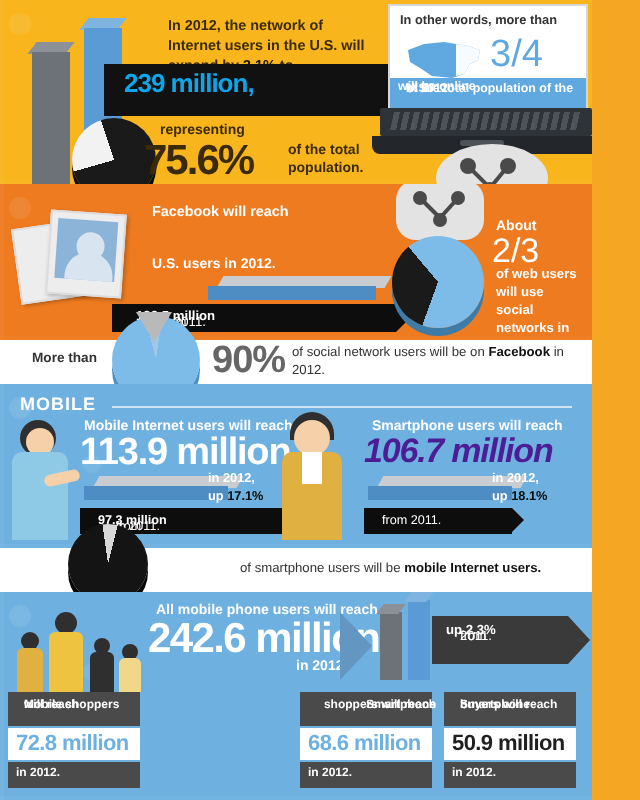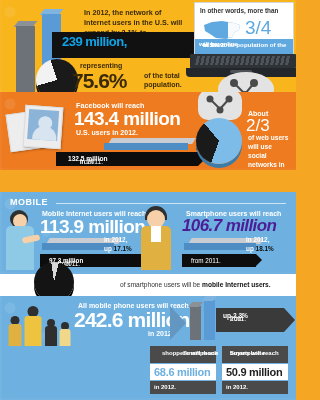--- a/index.html
+++ b/index.html
@@ -436,21 +436,20 @@
     <div class="pattern"></div>
 
     <div class="photos">
       <div class="photo p1"></div>
       <div class="photo p2">
         <div class="inner"></div>
       </div>
     </div>
 
     <div class="fb-lead">Facebook will reach</div>
-    <div class="fb-big">143.4 million</div>
     <div class="fb-sub">U.S. users in 2012.</div>
 
     <div class="fb-device">
       <div class="dtop"></div>
       <div class="dfront"></div>
     </div>
 
     <div class="fb-up">
       <span>up</span><br>
       <b>8.2%</b>
@@ -475,20 +474,28 @@
       <div class="t23-frac">2/3</div>
       <div class="t23-rest">
         <span>of web users</span><br>
         <span>will use social</span><br>
         <span>networks in</span><br>
         <span>2012.</span>
       </div>
     </div>
   </div>
 
+  <div class="sec-90">
+    <div class="t-morethan">More than</div>
+    <div class="pie90">
+      <div class="arrow"></div>
+    </div>
+    <div class="t-90">90%</div>
+    <div class="t-90-rest"><span>of social network users will be on </span><b>Facebook</b><span> in 2012.</span></div>
+  </div>
 
   <div class="sec-mobile">
     <div class="pattern"></div>
     <div class="mobile-title">MOBILE</div>
     <div class="mobile-rule"></div>
 
     <div class="person p-left">
       <div class="head"></div>
       <div class="face"></div>
       <div class="body"></div>
@@ -570,20 +577,34 @@
     <div class="amb2">
         <div class="t"></div>
       </div>
 
     <div class="am-band">
       <span><b>up </b><b>2.3%</b><span> from</span> <span>2011.</span></span>
     </div>
 
     <div class="cards">
 
+      <div class="card c-a">
+        <div class="hdr">
+          <span>
+            <span>Mobile shoppers</span><br>
+            <span>will reach</span>
+          </span>
+        </div>
+        <div class="val">
+          <span>72.8 million</span>
+        </div>
+        <div class="yr">
+          <span>in 2012.</span>
+        </div>
+      </div>
 
 
       <div class="card c-c">
         <div class="hdr">
           <span>
             <span>Smartphone</span><br>
             <span>shoppers will reach</span>
           </span>
         </div>
         <div class="val">

